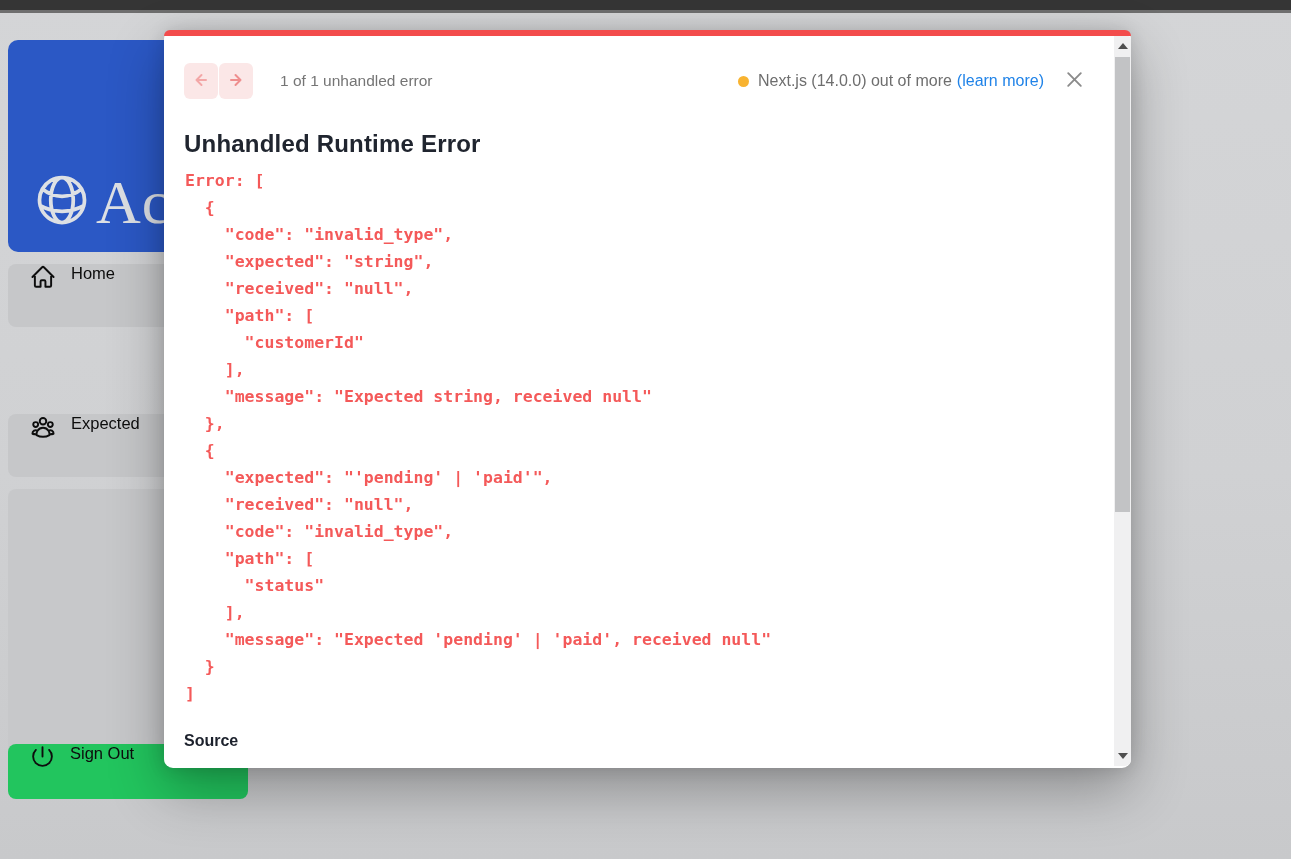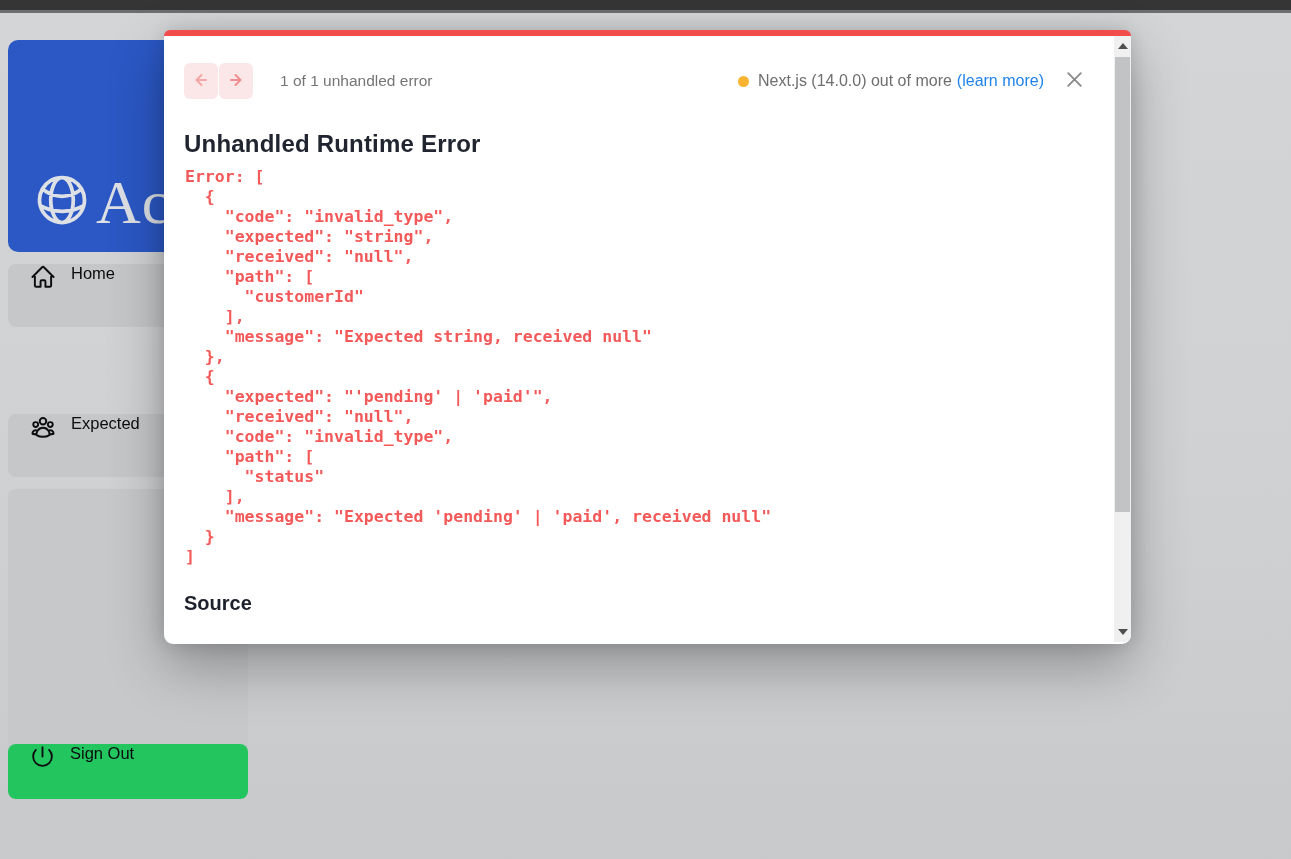--- a/index.html
+++ b/index.html
@@ -30,21 +30,21 @@
   .nav-item svg { width:26px; height:26px; color:#0d0d0d; flex:none; }
   .nav-label { font-size:16.5px; color:#0d0d0d; }
   .nav-home      { top:264px; }
   .nav-invoices  { top:339px; }
   .nav-customers { top:414px; }
   .sidebar-spacer { position:absolute; left:8px; top:489px; width:240px; height:283px;
                     background:#c7c8ca; border-radius:8px; }
   .nav-signout { top:744px; height:55px; background:#22c55e; }
 
   
-  .modal { position:absolute; left:164px; top:30px; width:967px; height:614px;
+  .modal { position:absolute; left:164px; top:30px; width:967px; height:738px;
            background:#ffffff; border-radius:9px; z-index:10;
            box-shadow:0 22px 55px rgba(0,0,0,.30), 0 0 18px rgba(0,0,0,.14); }
   .red-bar { height:6px; background:#f34c4c; border-radius:9px 9px 0 0; }
 
   .dialog-header { display:flex; align-items:center; padding:27px 46px 0 20px; }
   .arrow-group { display:flex; gap:1px; }
   .arrow-btn { width:34px; height:36px; border:none; border-radius:6px;
                background:#fbe7e7; display:flex; align-items:center; justify-content:center;
                cursor:pointer; }
   .arrow-btn svg { width:20px; height:20px; }
@@ -57,23 +57,23 @@
               margin-right:9px; flex:none; }
   .version-text { color:#6e6e6e; }
   .learn-more { color:#2083e8; text-decoration:none; margin-left:5px; cursor:pointer; }
   .close-btn { margin-left:20px; background:none; border:none; cursor:pointer;
                display:flex; align-items:center; }
   .close-btn svg { width:21px; height:21px; color:#8b8b8b; }
 
   .modal-title { margin:31px 20px 0 20px; font-size:24px; font-weight:bold;
                  color:#20252f; letter-spacing:.2px; }
   .error-text { margin:9px 20px 0 21px; font-family:"DejaVu Sans Mono", monospace;
-                font-weight:bold; font-size:16.5px; line-height:20px; color:#f45959;
+                font-weight:bold; font-size:16.5px; line-height:27px; color:#f45959;
                 white-space:pre; }
-  .source-title { margin:25px 20px 0 20px; font-size:20px; font-weight:bold; color:#1c212c; }
+  .source-title { margin:25px 20px 0 20px; font-size:16px; font-weight:bold; color:#1c212c; }
 
   
   .scrollbar { position:absolute; top:6px; right:0; bottom:2px; width:17px;
                background:#f0f0f1; border-radius:0 4px 6px 0; }
   .sb-arrow { position:absolute; left:0; width:17px; height:20px;
               display:flex; align-items:center; justify-content:center; cursor:pointer; }
   .sb-arrow.up { top:0; }
   .sb-arrow.down { bottom:0; }
   .tri-up { width:0; height:0; border-left:5px solid transparent;
             border-right:5px solid transparent; border-bottom:6px solid #4f4f4f; }

